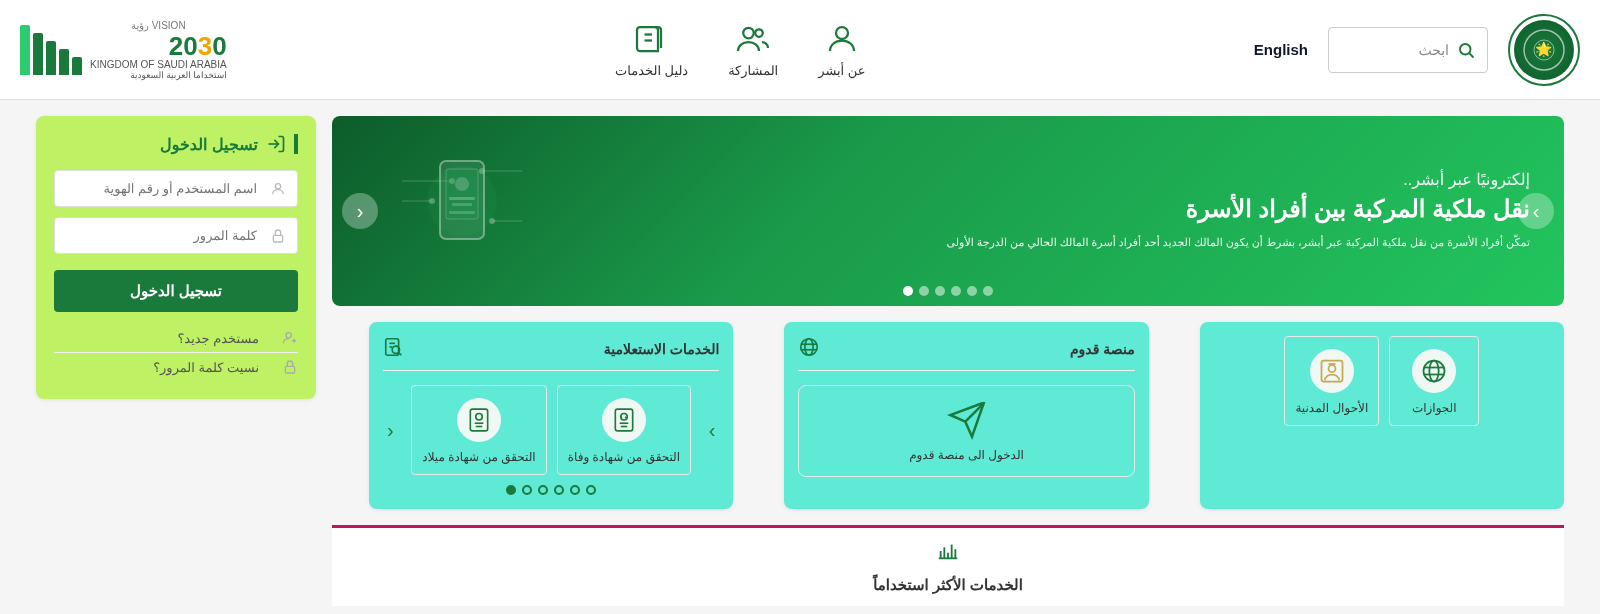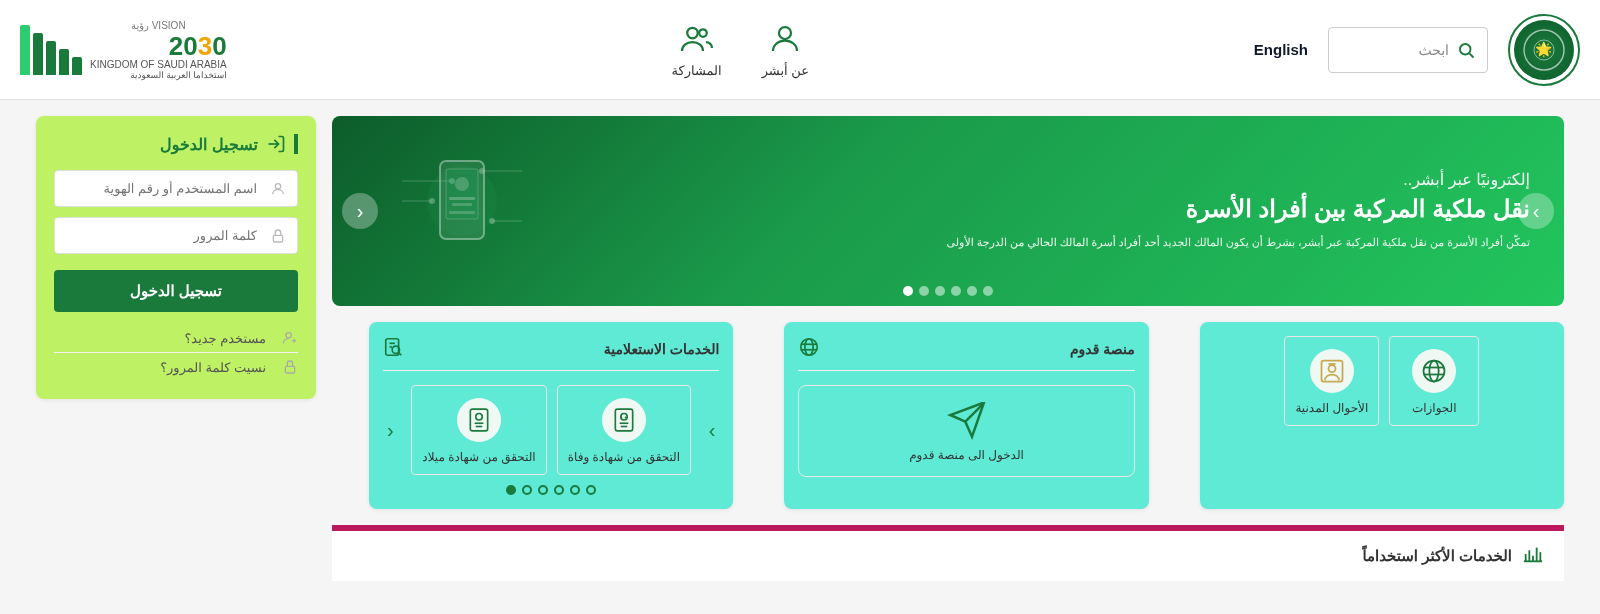--- a/index.html
+++ b/index.html
@@ -369,38 +369,39 @@
       font-weight: 700;
       cursor: pointer;
       margin-top: 6px;
     }
     .login-links {
       margin-top: 12px;
     }
     .login-link-item {
       display: flex;
       align-items: center;
-      gap: 16px;
+      gap: 23px;
       font-size: 13px;
       color: #555;
       padding: 6px 0;
       cursor: pointer;
       border-bottom: 1px solid #f0f0f0;
     }
     .login-link-item:last-child { border-bottom: none; }
     .login-link-item svg { width: 16px; height: 16px; color: #aaa; }
 
     
     .bottom-bar {
       background: #fff;
-      border-top: 6px solid #be185d;
+      border-top: 3px solid #be185d;
       padding: 12px 20px;
       display: flex;
       align-items: center;
       gap: 10px;
+      flex-direction: column;
     }
     .bottom-title {
       font-size: 15px;
       font-weight: 700;
       color: #333;
     }
     .bottom-icon svg { width: 22px; height: 22px; color: #1a7a3c; }
 
     
     .badge-icon {
@@ -459,20 +460,29 @@
     <div class="nav-item">
       <svg width="36" height="36" viewBox="0 0 24 24" fill="none" stroke="#1a7a3c" stroke-width="1.5">
         <circle cx="9" cy="8" r="3.5"></circle>
         <circle cx="16" cy="8" r="2.5"></circle>
         <path d="M2 20c0-3.5 3-6 7-6s7 2.5 7 6"></path>
         <path d="M18 14c2 0 4 1.5 4 4"></path>
       </svg>
       <span class="nav-label">المشاركة</span>
     </div>
 
+    <div class="nav-item">
+      <svg width="36" height="36" viewBox="0 0 24 24" fill="none" stroke="#1a7a3c" stroke-width="1.5">
+        <path d="M4 4h10a2 2 0 012 2v14H4a2 2 0 01-2-2V6a2 2 0 012-2z"></path>
+        <path d="M14 4h2a2 2 0 012 2v12"></path>
+        <line x1="7" y1="9" x2="12" y2="9"></line>
+        <line x1="7" y1="13" x2="12" y2="13"></line>
+      </svg>
+      <span class="nav-label">دليل الخدمات</span>
+    </div>
   </nav>
 
   <div class="header-right">
     <div class="vision-logo">
       <div class="vision-text">
         <div style="font-size:10px;color:#777;text-align:center;margin-bottom:2px;">VISION رؤية</div>
         <div class="vision-2030">20<span>3</span>0</div>
         <div class="vision-label">KINGDOM OF SAUDI ARABIA</div>
         <div class="vision-label" style="font-size:9px;">استخداما العربية السعودية</div>
       </div>

